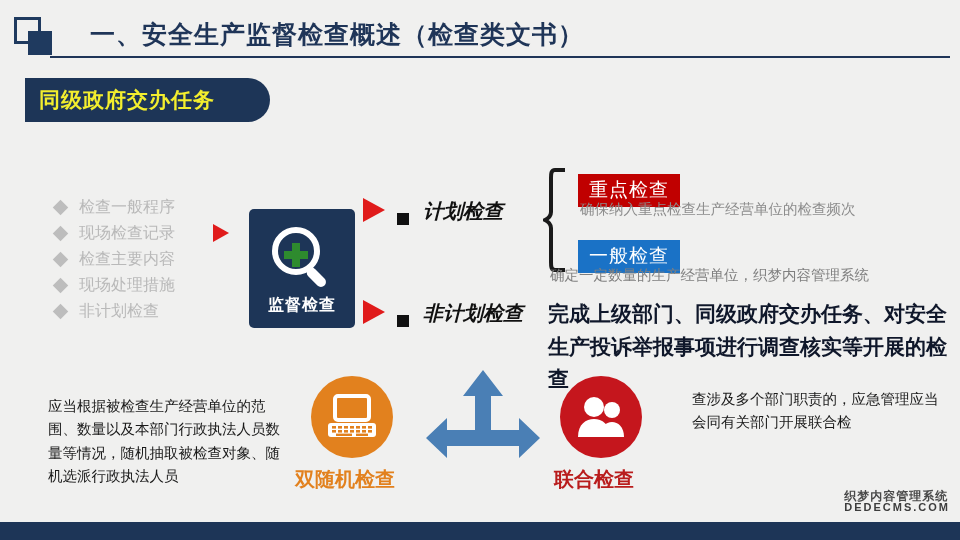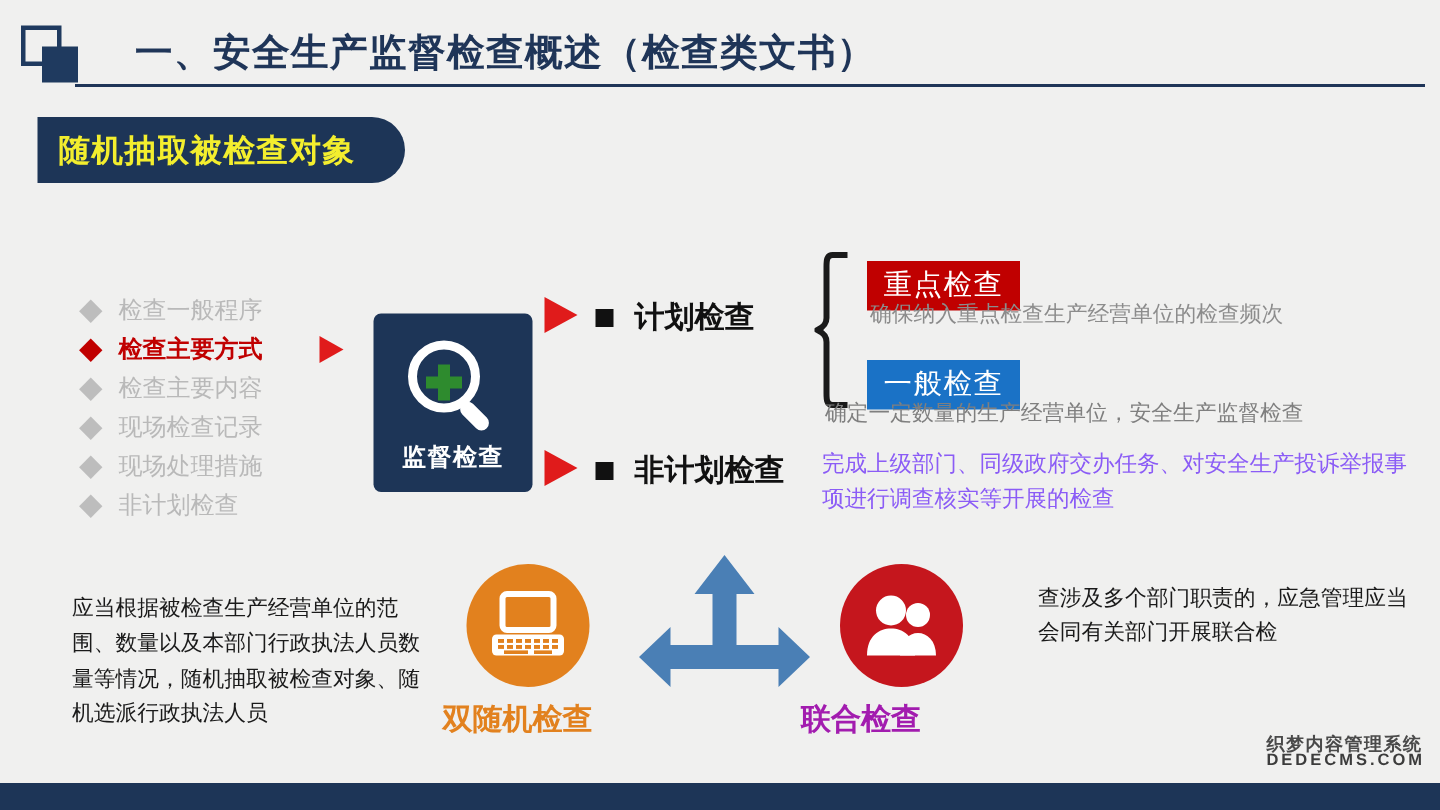--- a/index.html
+++ b/index.html
@@ -48,53 +48,53 @@
       color:#ffffff;font-size:16px;font-weight:bold;letter-spacing:1px;}
 
   
   .chev{position:absolute;width:0;height:0;
       border-top:12px solid transparent;border-bottom:12px solid transparent;
       border-left:22px solid #e01b1b;}
   .chev.c1{left:363px;top:198px;}
   .chev.c2{left:363px;top:300px;}
 
   
-  .branch{position:absolute;display:flex;align-items:center;}
+  .branch{position:absolute;display:flex;align-items:flex-end;font-style:italic;}
   .branch .sq{width:12px;height:12px;background:#111;margin-right:14px;flex:none;}
   .branch .bt{font-size:20px;font-weight:bold;color:#111;white-space:nowrap;}
   .branch.b1{left:397px;top:198px;}
   .branch.b2{left:397px;top:300px;}
 
   
   .brace{position:absolute;left:543px;top:168px;}
 
   
   .badge{position:absolute;display:inline-block;padding:3px 11px 4px;
       color:#fff;font-size:19px;font-weight:normal;letter-spacing:1px;white-space:nowrap;margin-top:12px;}
   .badge.red{left:578px;top:162px;background:#c00000;}
   .badge.blue{left:578px;top:228px;background:#1a72c6;text-align:right;}
   .desc{position:absolute;font-size:14.5px;color:#8c8c8c;white-space:nowrap;}
   .desc.d1{left:580px;top:200px;}
   .desc.d2{left:550px;top:266px;color:#7f7f7f;}
   .purple{position:absolute;left:548px;top:298px;width:400px;
-      font-size:15px;color:#8b5cf6;line-height:1.55;}
+      font-size:21px;color:#0f172a;line-height:1.55;font-weight:bold;}
 
   
   .btxt-left{position:absolute;left:48px;top:395px;width:240px;
       font-size:14.5px;color:#1a1a1a;line-height:1.62;}
   .btxt-right{position:absolute;left:692px;top:388px;width:250px;
       font-size:14.5px;color:#1a1a1a;line-height:1.62;}
 
   .circ{position:absolute;width:82px;height:82px;border-radius:50%;
       display:flex;align-items:center;justify-content:center;}
   .circ.orange{left:311px;top:376px;background:#e2811e;}
   .circ.red{left:560px;top:376px;background:#c5161d;}
   .clabel{position:absolute;font-size:20px;font-weight:bold;white-space:nowrap;}
   .clabel.orange{left:295px;top:466px;color:#e2811e;}
-  .clabel.red{left:534px;top:466px;color:#a21caf;}
+  .clabel.red{left:554px;top:466px;color:#b91c1c;}
 
   .triarrow{position:absolute;left:424px;top:368px;}
 
   
   .wm{position:absolute;right:10px;bottom:26px;text-align:left;line-height:1.05;}
   .wm-cn{font-size:12px;font-weight:bold;color:#4a4a4a;letter-spacing:1px;}
   .wm-en{font-size:11px;font-weight:bold;color:#3c3c3c;letter-spacing:2px;}
   .footbar{position:absolute;left:0;right:0;bottom:0;height:18px;background:#1d3557;}
 </style>
 </head>
@@ -103,39 +103,35 @@
 <div id="slide">
 
   <div class="hdr-icon">
     <div class="sq-back"></div>
     <div class="sq-front"></div>
   </div>
   <div class="hdr-title">一、安全生产监督检查概述（检查类文书）</div>
   <div class="hdr-rule"></div>
 
   <div class="pill">
-    <span class="pill-label">随机抽取被检查对象</span>
+    <span class="pill-label">同级政府交办任务</span>
   </div>
 
   <div class="navlist">
     <div class="navrow">
       <span class="dia"></span>
       <span class="navtxt">检查一般程序</span>
     </div>
-    <div class="navrow active">
-      <span class="dia"></span>
-      <span class="navtxt">检查主要方式</span>
+    <div class="navrow">
+      <span class="dia"></span>
+      <span class="navtxt">现场检查记录</span>
     </div>
     <div class="navrow">
       <span class="dia"></span>
       <span class="navtxt">检查主要内容</span>
-    </div>
-    <div class="navrow">
-      <span class="dia"></span>
-      <span class="navtxt">现场检查记录</span>
     </div>
     <div class="navrow">
       <span class="dia"></span>
       <span class="navtxt">现场处理措施</span>
     </div>
     <div class="navrow">
       <span class="dia"></span>
       <span class="navtxt">非计划检查</span>
     </div>
   </div>
@@ -162,21 +158,21 @@
     <span class="bt">非计划检查</span>
   </div>
 
   <svg class="brace" width="26" height="104" viewBox="0 0 26 104">
     <path d="M20 2 H12 C8 2 8 6 8 10 V44 C8 48 6 50 2 52 C6 54 8 56 8 60 V94 C8 98 8 102 12 102 H20" fill="none" stroke="#1a1a1a" stroke-width="4" stroke-linecap="square"></path>
   </svg>
 
   <div class="badge red">重点检查</div>
   <div class="desc d1">确保纳入重点检查生产经营单位的检查频次</div>
   <div class="badge blue">一般检查</div>
-  <div class="desc d2">确定一定数量的生产经营单位，安全生产监督检查</div>
+  <div class="desc d2">确定一定数量的生产经营单位，织梦内容管理系统</div>
   <div class="purple">完成上级部门、同级政府交办任务、对安全生产投诉举报事项进行调查核实等开展的检查</div>
 
   <div class="btxt-left">应当根据被检查生产经营单位的范围、数量以及本部门行政执法人员数量等情况，随机抽取被检查对象、随机选派行政执法人员</div>
 
   <div class="circ orange">
     <svg width="52" height="46" viewBox="0 0 52 46">
       <rect x="9" y="2" width="34" height="24" rx="3" fill="none" stroke="#fff" stroke-width="4"></rect>
       <rect x="2" y="29" width="48" height="14" rx="3" fill="#fff"></rect>
       <g fill="#e2811e">
         <rect x="6" y="32" width="4" height="2.6"></rect>

